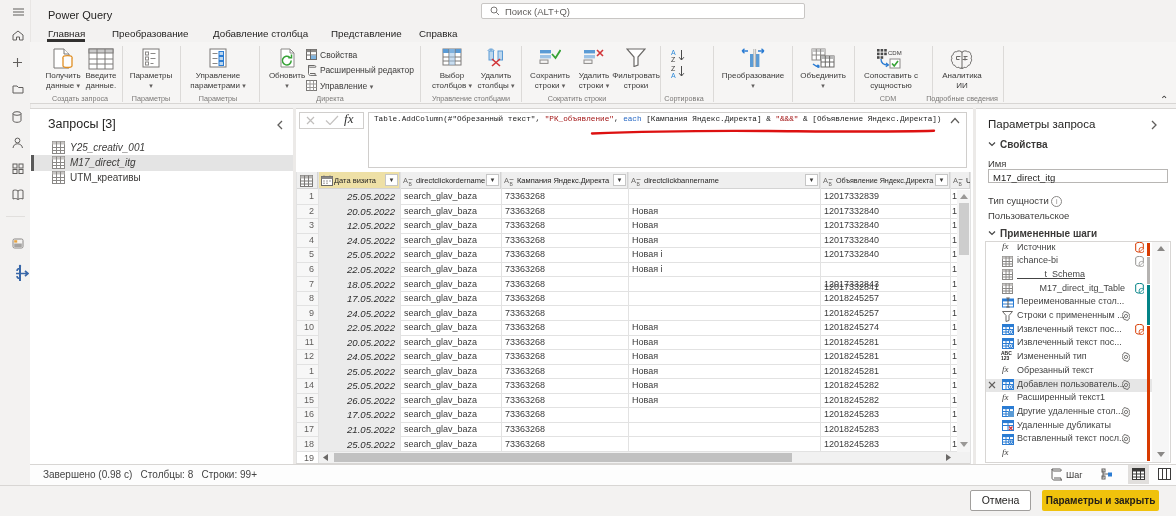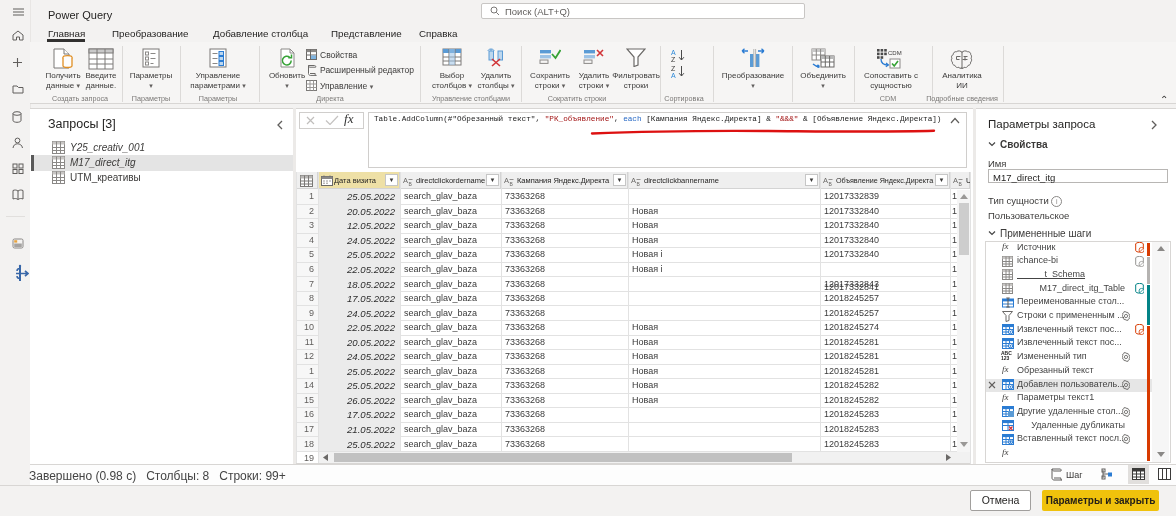--- a/index.html
+++ b/index.html
@@ -581,21 +581,21 @@
   </svg>
 <div class="a" style="left:1000px;top:139px;font-size:10px;font-weight:bold;color:#3b3a39;">Свойства</div>
 <div class="a" style="left:988px;top:158px;font-size:9.5px;color:#3b3a39;">Имя</div>
 <div class="a" style="left:988px;top:169px;width:180px;height:14px;background:#fff;border:1px solid #b8b6b4;box-sizing:border-box;"></div>
 <div class="a" style="left:993px;top:171.5px;font-size:9.5px;color:#252423;">M17_direct_itg</div>
 <div class="a" style="left:988px;top:195px;font-size:9.5px;color:#3b3a39;">Тип сущности <span style="display:inline-block;width:9px;height:9px;border:1px solid #8a8886;border-radius:50%;font-size:7px;text-align:center;line-height:9px;color:#8a8886;">i</span></div>
 <div class="a" style="left:988px;top:210px;font-size:9.5px;color:#3b3a39;">Пользовательское</div>
 <svg class="ic" style="left:988px;top:230px;" width="8" height="6">
     <path d="M1 1.5l3 3 3-3" fill="none" stroke="#444" stroke-width="1.2"></path>
   </svg>
-<div class="a" style="left:1000px;top:228px;font-size:10px;font-weight:normal;color:#3b3a39;">Примененные шаги</div>
+<div class="a" style="left:1000px;top:228px;font-size:10px;font-weight:bold;color:#3b3a39;">Примененные шаги</div>
 <div class="a" style="left:985px;top:241px;width:186px;height:222px;background:#fff;border:1px solid #d8d6d4;box-sizing:border-box;overflow:hidden;"></div>
 <div class="a" style="left:986px;top:378.5px;width:166px;height:13.5px;background:#e6e6e6;"></div>
 <div class="a" style="left:1002px;top:241.0px;font-size:9px;font-style:italic;font-family:'Liberation Serif',serif;color:#3b3a39;"><i>f</i>x</div>
 <div class="step" style="left:1017px;top:241.5px;">Источник</div>
 <svg class="ic" style="left:1135px;top:242.0px;" width="9" height="11">
     <ellipse cx="4.5" cy="2" rx="3.8" ry="1.6" fill="#fff" stroke="#d83b01"></ellipse>
     <path d="M0.7 2v6.5c0 .9 1.7 1.6 3.8 1.6s3.8-.7 3.8-1.6V2" fill="#fff" stroke="#d83b01"></path>
     <circle cx="6.6" cy="8" r="2.6" fill="#fff" stroke="#d83b01" stroke-width="0.8"></circle>
     <path d="M5 9.6l3.2-3.2" stroke="#d83b01" stroke-width="0.8"></path>
   </svg>
@@ -686,39 +686,39 @@
   </svg>
 <div class="step" style="left:1017px;top:378.5px;">Добавлен пользователь...</div>
 <svg class="ic" style="left:988px;top:380.5px;" width="8" height="8">
     <path d="M1 1l6 6M7 1 1 7" stroke="#605e5c" stroke-width="1.1"></path>
   </svg>
 <svg class="gear" style="left:1121px;top:379.5px;" width="10" height="10" viewBox="0 0 20 20">
     <path d="M10 1l1.2 2.4 2.6-.7.7 2.6L17 6.5l-1 2.5 2 1.8-2 1.8 1 2.5-2.5 1.2-.7 2.6-2.6-.7L10 19l-1.2-2.4-2.6.7-.7-2.6L3 13.5l1-2.5-2-1.8 2-1.8-1-2.5 2.5-1.2.7-2.6 2.6.7Z" fill="none" stroke="#605e5c" stroke-width="1.6"></path>
     <circle cx="10" cy="10" r="3.2" fill="none" stroke="#605e5c" stroke-width="1.6"></circle>
   </svg>
 <div class="a" style="left:1002px;top:391.7px;font-size:9px;font-style:italic;font-family:'Liberation Serif',serif;color:#3b3a39;"><i>f</i>x</div>
-<div class="step" style="left:1017px;top:392.2px;">Параметры текст1</div>
+<div class="step" style="left:1017px;top:392.2px;">Расширенный текст1</div>
 <svg class="ic" style="left:1002px;top:406.4px;" width="12" height="11">
     <rect x="0.5" y="0.5" width="11" height="10" fill="#fff" stroke="#2b7cd3"></rect>
     <rect x="0.5" y="0.5" width="11" height="2.6" fill="#2b7cd3"></rect>
     <path d="M4 0.5v10M7.5 0.5v10M0.5 5.5h11M0.5 8h11" stroke="#2b7cd3"></path>
     <rect x="6" y="5" width="6" height="6" fill="#5b9bd5"></rect>
   </svg>
 <div class="step" style="left:1017px;top:405.9px;">Другие удаленные стол...</div>
 <svg class="gear" style="left:1121px;top:406.9px;" width="10" height="10" viewBox="0 0 20 20">
     <path d="M10 1l1.2 2.4 2.6-.7.7 2.6L17 6.5l-1 2.5 2 1.8-2 1.8 1 2.5-2.5 1.2-.7 2.6-2.6-.7L10 19l-1.2-2.4-2.6.7-.7-2.6L3 13.5l1-2.5-2-1.8 2-1.8-1-2.5 2.5-1.2.7-2.6 2.6.7Z" fill="none" stroke="#605e5c" stroke-width="1.6"></path>
     <circle cx="10" cy="10" r="3.2" fill="none" stroke="#605e5c" stroke-width="1.6"></circle>
   </svg>
 <svg class="ic" style="left:1002px;top:420.1px;" width="12" height="11">
     <rect x="0.5" y="0.5" width="11" height="10" fill="#fff" stroke="#2b7cd3"></rect>
     <rect x="0.5" y="0.5" width="11" height="2.6" fill="#2b7cd3"></rect>
     <path d="M6 0.5v10M0.5 5.5h11" stroke="#2b7cd3"></path>
     <path d="M7 6.5l3.5 3.5M10.5 6.5 7 10" stroke="#d13438" stroke-width="1.2"></path>
   </svg>
-<div class="step" style="left:1017px;top:419.6px;text-align:right;">Удаленные дубликаты</div>
+<div class="step" style="left:1017px;top:419.6px;">Удаленные дубликаты</div>
 <svg class="ic" style="left:1002px;top:433.79999999999995px;" width="12" height="11">
     <rect x="0.5" y="0.5" width="11" height="10" fill="#fff" stroke="#2b7cd3"></rect>
     <rect x="0.5" y="0.5" width="11" height="2.6" fill="#2b7cd3"></rect>
     <path d="M4 0.5v10M7.5 0.5v10M0.5 5.5h11M0.5 8h11" stroke="#2b7cd3"></path>
     <circle cx="8.5" cy="7.8" r="2.2" fill="#fff" stroke="#2b7cd3"></circle>
     <path d="M8.5 6.3v3M7 7.8h3" stroke="#2b7cd3" stroke-width="0.9"></path>
   </svg>
 <div class="step" style="left:1017px;top:433.3px;">Вставленный текст посл...</div>
 <svg class="gear" style="left:1121px;top:434.29999999999995px;" width="10" height="10" viewBox="0 0 20 20">
     <path d="M10 1l1.2 2.4 2.6-.7.7 2.6L17 6.5l-1 2.5 2 1.8-2 1.8 1 2.5-2.5 1.2-.7 2.6-2.6-.7L10 19l-1.2-2.4-2.6.7-.7-2.6L3 13.5l1-2.5-2-1.8 2-1.8-1-2.5 2.5-1.2.7-2.6 2.6.7Z" fill="none" stroke="#605e5c" stroke-width="1.6"></path>
@@ -730,21 +730,21 @@
 <div class="a" style="left:1147px;top:285px;width:2.5px;height:40px;background:#038387;"></div>
 <div class="a" style="left:1147px;top:326px;width:2.5px;height:135px;background:#d83b01;"></div>
 <div class="a" style="left:1152px;top:242px;width:17px;height:220px;background:#f6f6f6;"></div>
 <svg class="ic" style="left:1157px;top:246px;" width="8" height="6">
     <path d="M0 5 L4 0 L8 5 Z" fill="#8a8886"></path>
   </svg>
 <svg class="ic" style="left:1157px;top:452px;" width="8" height="6">
     <path d="M0 0 L8 0 L4 5 Z" fill="#8a8886"></path>
   </svg>
 <div class="a" style="left:30px;top:464px;width:1146px;height:21px;background:#fdfdfd;border-top:1px solid #d8d6d4;box-sizing:border-box;"></div>
-<div class="a" style="left:29px;top:469px;font-size:12px;color:#444;">Завершено (0.98 с) &nbsp; Столбцы: 8 &nbsp; Строки: 99+</div>
+<div class="a" style="left:43px;top:469px;font-size:10px;color:#444;">Завершено (0.98 с) &nbsp; Столбцы: 8 &nbsp; Строки: 99+</div>
 <svg class="ic" style="left:1050px;top:468px;" width="12" height="13">
     <path d="M2 1h8c1 0 1.5 1 1 2H4C3 3 2 2 2 1Zm0 0v9c0 1 .8 2 2 2h8c-1 0-1.5-1-1-2H4" fill="none" stroke="#605e5c"></path>
   </svg>
 <div class="a" style="left:1066px;top:470px;font-size:9px;color:#3b3a39;">Шаг</div>
 <svg class="ic" style="left:1101px;top:468px;" width="13" height="12">
     <path d="M2 2v8M2 6h5" stroke="#605e5c" fill="none"></path>
     <rect x="1" y="1" width="3" height="3" fill="none" stroke="#605e5c"></rect>
     <rect x="1" y="8" width="3" height="3" fill="none" stroke="#605e5c"></rect>
     <rect x="7" y="4.5" width="4" height="4" fill="#2b7cd3"></rect>
   </svg>

